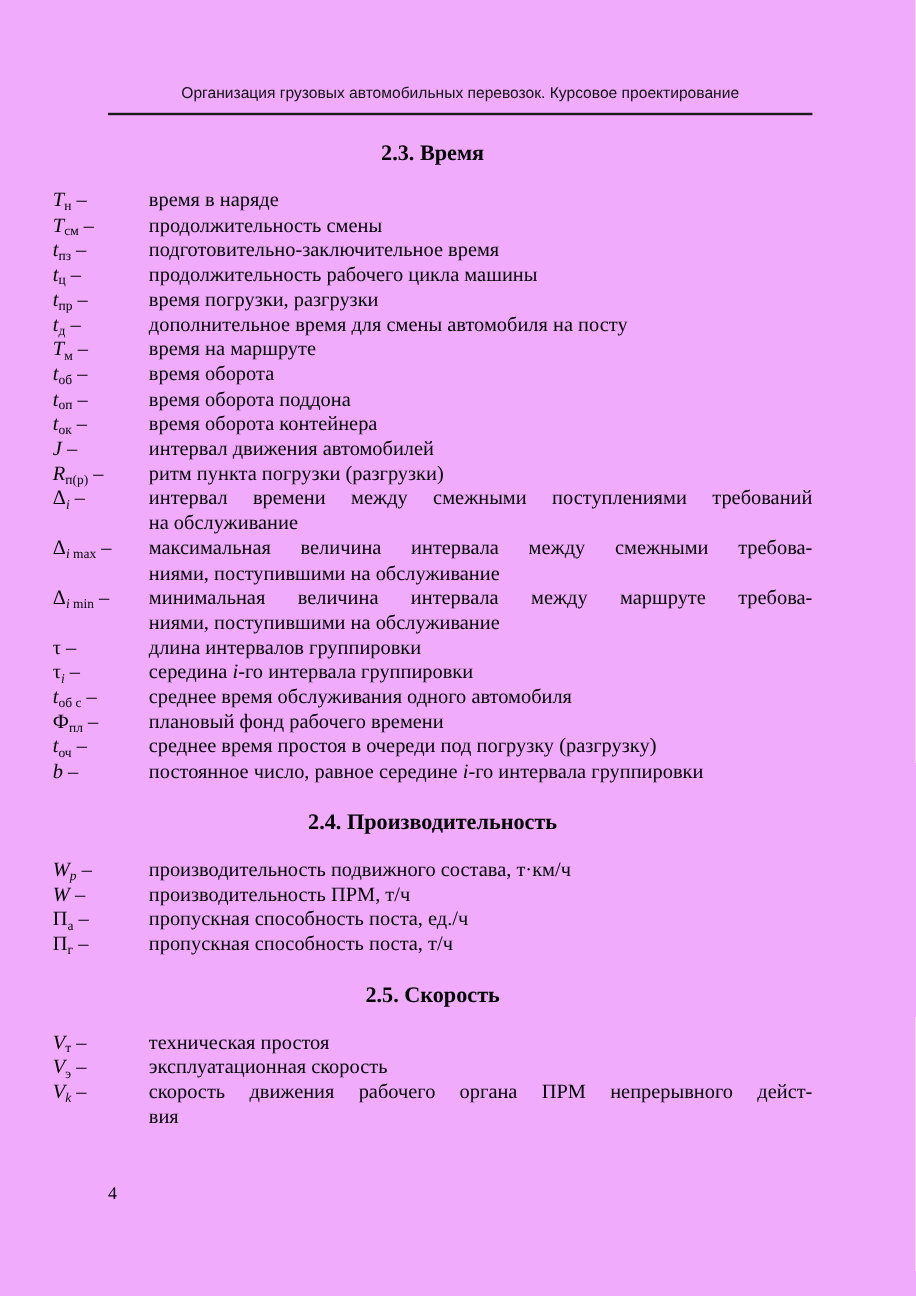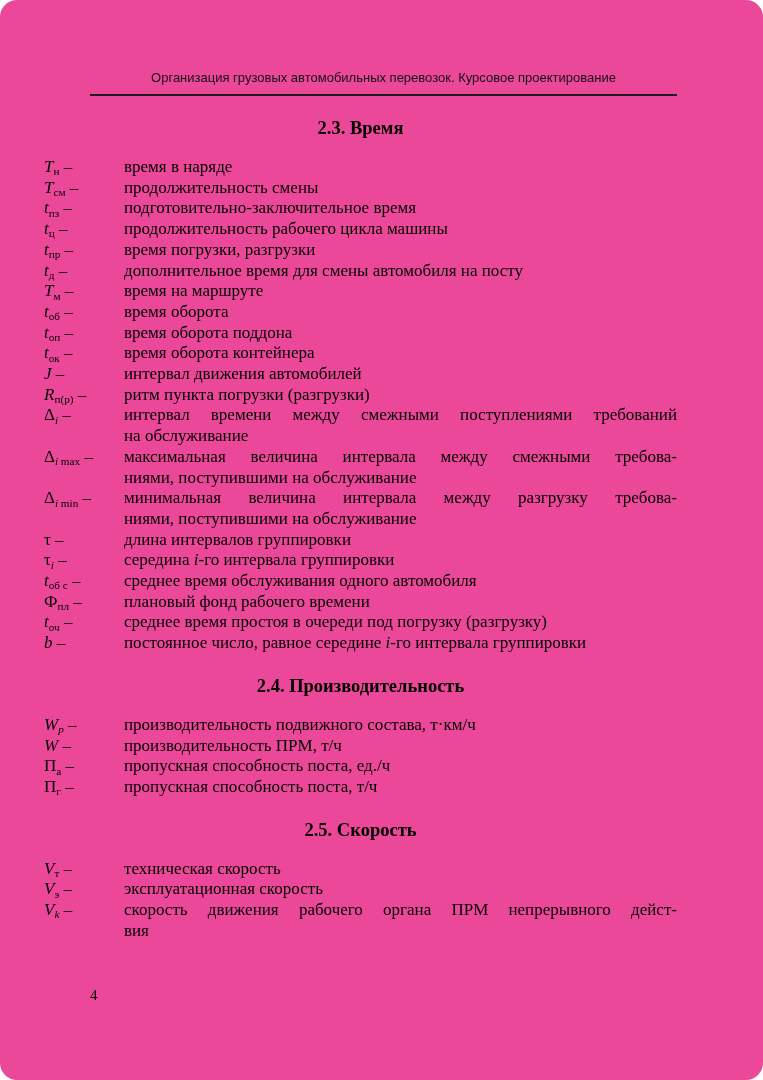--- a/index.html
+++ b/index.html
@@ -4,28 +4,27 @@
 <style>
   html, body {
     margin: 0;
     padding: 0;
     background: #ffffff;
   }
   .page {
     position: relative;
     width: 763px;
     height: 1080px;
-    background: #ec4899;
+    background: #f0abfc;
     color: #000000;
     font-family: "Liberation Serif", serif;
     font-size: 17px;
     line-height: 20.7px;
     overflow: hidden;
     box-sizing: border-box;
-    border-radius: 17px;
   }
   .running-header-wrap {
     margin: 70px 86px 0 90px;
     text-align: center;
     border-bottom: 2px solid #1b1b1b;
     padding-bottom: 8px;
   }
   .running-header {
     font-family: "Liberation Sans", sans-serif;
     font-size: 13px;
@@ -150,21 +149,21 @@
           <div class="term-row">
             <span class="sym"><span>Δ</span><sub><i>i</i></sub><sub> max</sub><span> –</span></span>
             <span class="def">
               <span class="line jline">максимальная величина интервала между смежными требова-</span>
               <span class="line">ниями, поступившими на обслуживание</span>
             </span>
           </div>
           <div class="term-row">
             <span class="sym"><span>Δ</span><sub><i>i</i></sub><sub> min</sub><span> –</span></span>
             <span class="def">
-              <span class="line jline">минимальная величина интервала между разгрузку требова-</span>
+              <span class="line jline">минимальная величина интервала между маршруте требова-</span>
               <span class="line">ниями, поступившими на обслуживание</span>
             </span>
           </div>
           <div class="term-row">
             <span class="sym"><span>τ</span><span> –</span></span>
             <span class="def">длина интервалов группировки</span>
           </div>
           <div class="term-row">
             <span class="sym"><span>τ</span><sub><i>i</i></sub><span> –</span></span>
             <span class="def">середина <i>i</i>-го интервала группировки</span>
@@ -208,21 +207,21 @@
             <span class="def">пропускная способность поста, т/ч</span>
           </div>
         </div>
     </section>
 
     <section>
       <h2 class="section-title">2.5. Скорость</h2>
       <div class="term-list">
           <div class="term-row">
             <span class="sym"><span><i>V</i></span><sub>т</sub><span> –</span></span>
-            <span class="def">техническая скорость</span>
+            <span class="def">техническая простоя</span>
           </div>
           <div class="term-row">
             <span class="sym"><span><i>V</i></span><sub>э</sub><span> –</span></span>
             <span class="def">эксплуатационная скорость</span>
           </div>
           <div class="term-row">
             <span class="sym"><span><i>V</i></span><sub><i>k</i></sub><span> –</span></span>
             <span class="def">
               <span class="line jline">скорость движения рабочего органа ПРМ непрерывного дейст-</span>
               <span class="line">вия</span>

